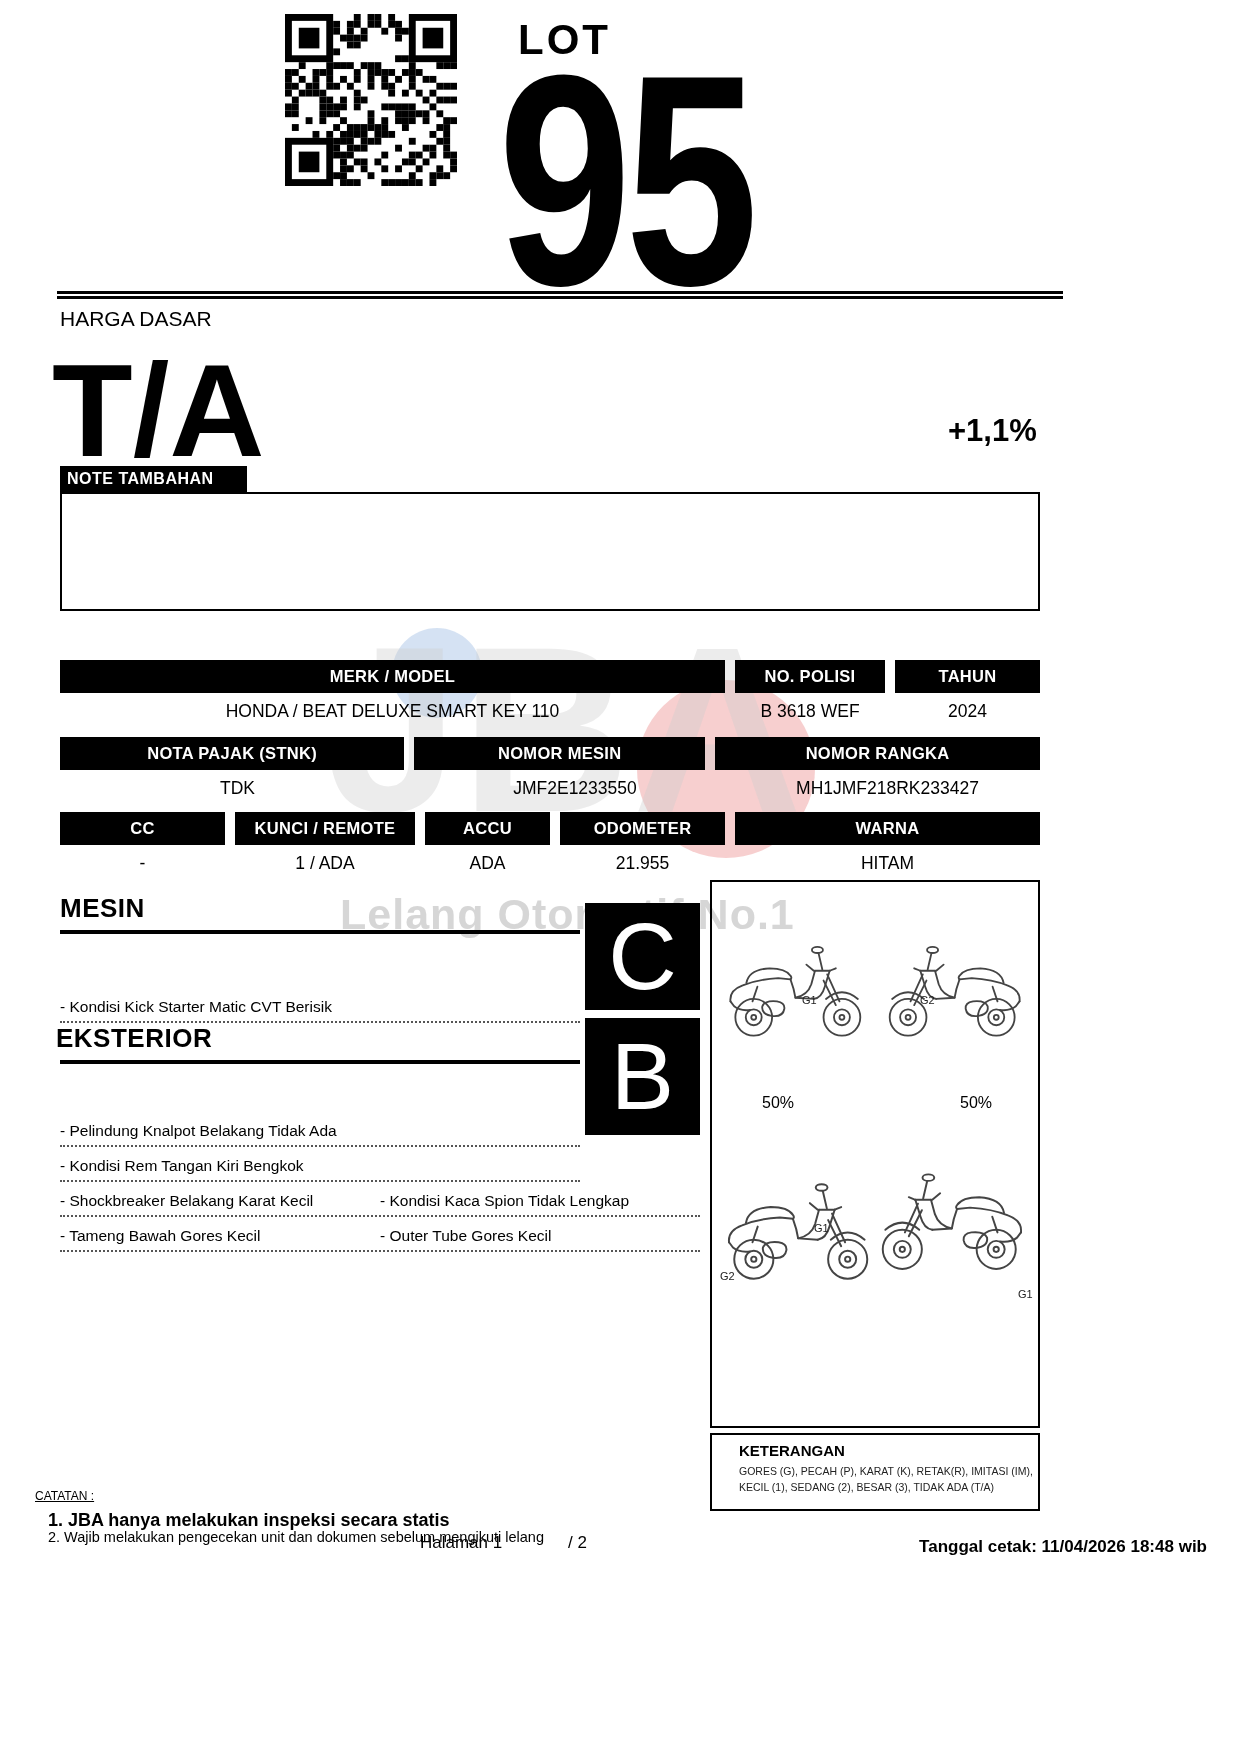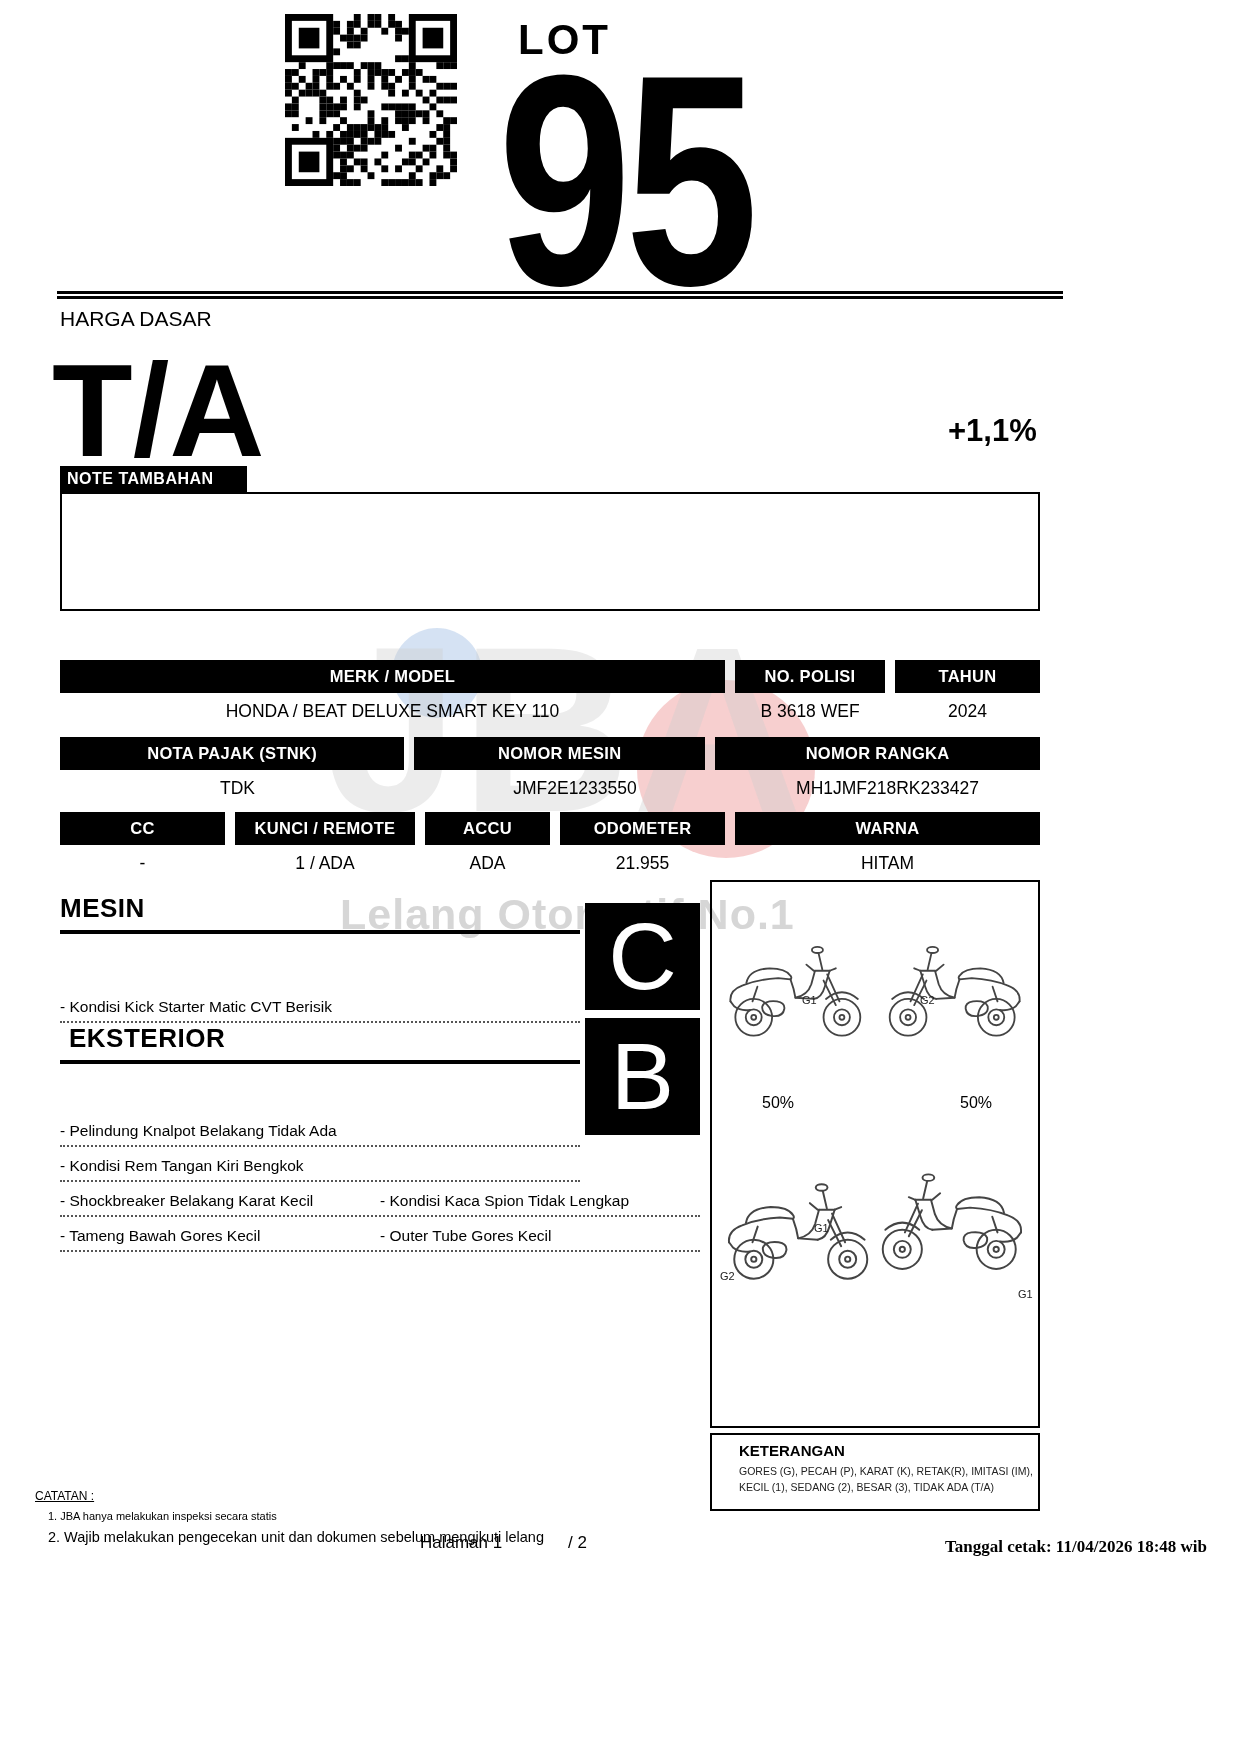--- a/index.html
+++ b/index.html
@@ -51,25 +51,25 @@
   .diagram-svg { position:absolute; left:0; top:0; width:100%; height:100%; }
   .pct { position:absolute; font-size:16px; }
   .gl { position:absolute; font-size:11px; color:#222; }
 
   .ket-box { left:710px; top:1433px; width:330px; height:78px; border:2px solid #000; padding:7px 27px; }
   .ket-title { font-size:15px; font-weight:bold; margin-bottom:4px; }
   .ket-line { font-size:10.5px; color:#222; line-height:16px; white-space:nowrap; }
 
   
   .catatan-label { left:35px; top:1489px; font-size:12px;text-decoration:underline; }
-  .catatan-item-1 { left:48px; top:1510px; font-size:11px; }
+  .catatan-item-1 { left:48px; top:1510px; font-size:18px;font-weight:bold; }
   .catatan-item-2 { left:48px; top:1529px; font-size:14.5px; }
   .page-label { left:420px; top:1533px; font-size:17px; }
   .page-total { left:568px; top:1533px; font-size:17px; }
-  .print-info { right:33px; top:1537px; font-size:17px; font-weight:bold;font-family:Liberation Serif, serif; }
+  .print-info { right:33px; top:1537px; font-size:17px; font-weight:bold; }
 </style>
 </head>
 <body>
 
 <div class="page">
 
   <div class="watermark">
     <div class="wm-blue"></div>
     <div class="wm-red"></div>
     <div class="wm-letters">JBA</div>
@@ -380,21 +380,21 @@
     <div class="td" style="width:305px">HITAM</div>
   </div>
 
   <div class="sec-title" style="left:60px;top:893px">MESIN</div>
   <div class="sec-rule" style="top:930px"></div>
   <div class="insp-row" style="top:944px;width:520px">
     <span>- Kondisi Kick Starter Matic CVT Berisik</span>
   </div>
   <div class="grade-box" style="top:903px;height:107px">C</div>
 
-  <div class="sec-title" style="left:69px;top:1023px">EKSTERIOR</div>
+  <div class="sec-title" style="left:56px;top:1023px">EKSTERIOR</div>
   <div class="sec-rule" style="top:1060px"></div>
   <div class="grade-box" style="top:1018px;height:117px">B</div>
 
   <div class="insp-row" style="top:1103px;width:520px">
     <span>- Kondisi Rem Tangan Kiri Bengkok</span>
   </div>
   <div class="insp-row" style="top:1068px;width:520px">
     <span>- Pelindung Knalpot Belakang Tidak Ada</span>
   </div>
   <div class="insp-row" style="top:1138px;width:640px">

